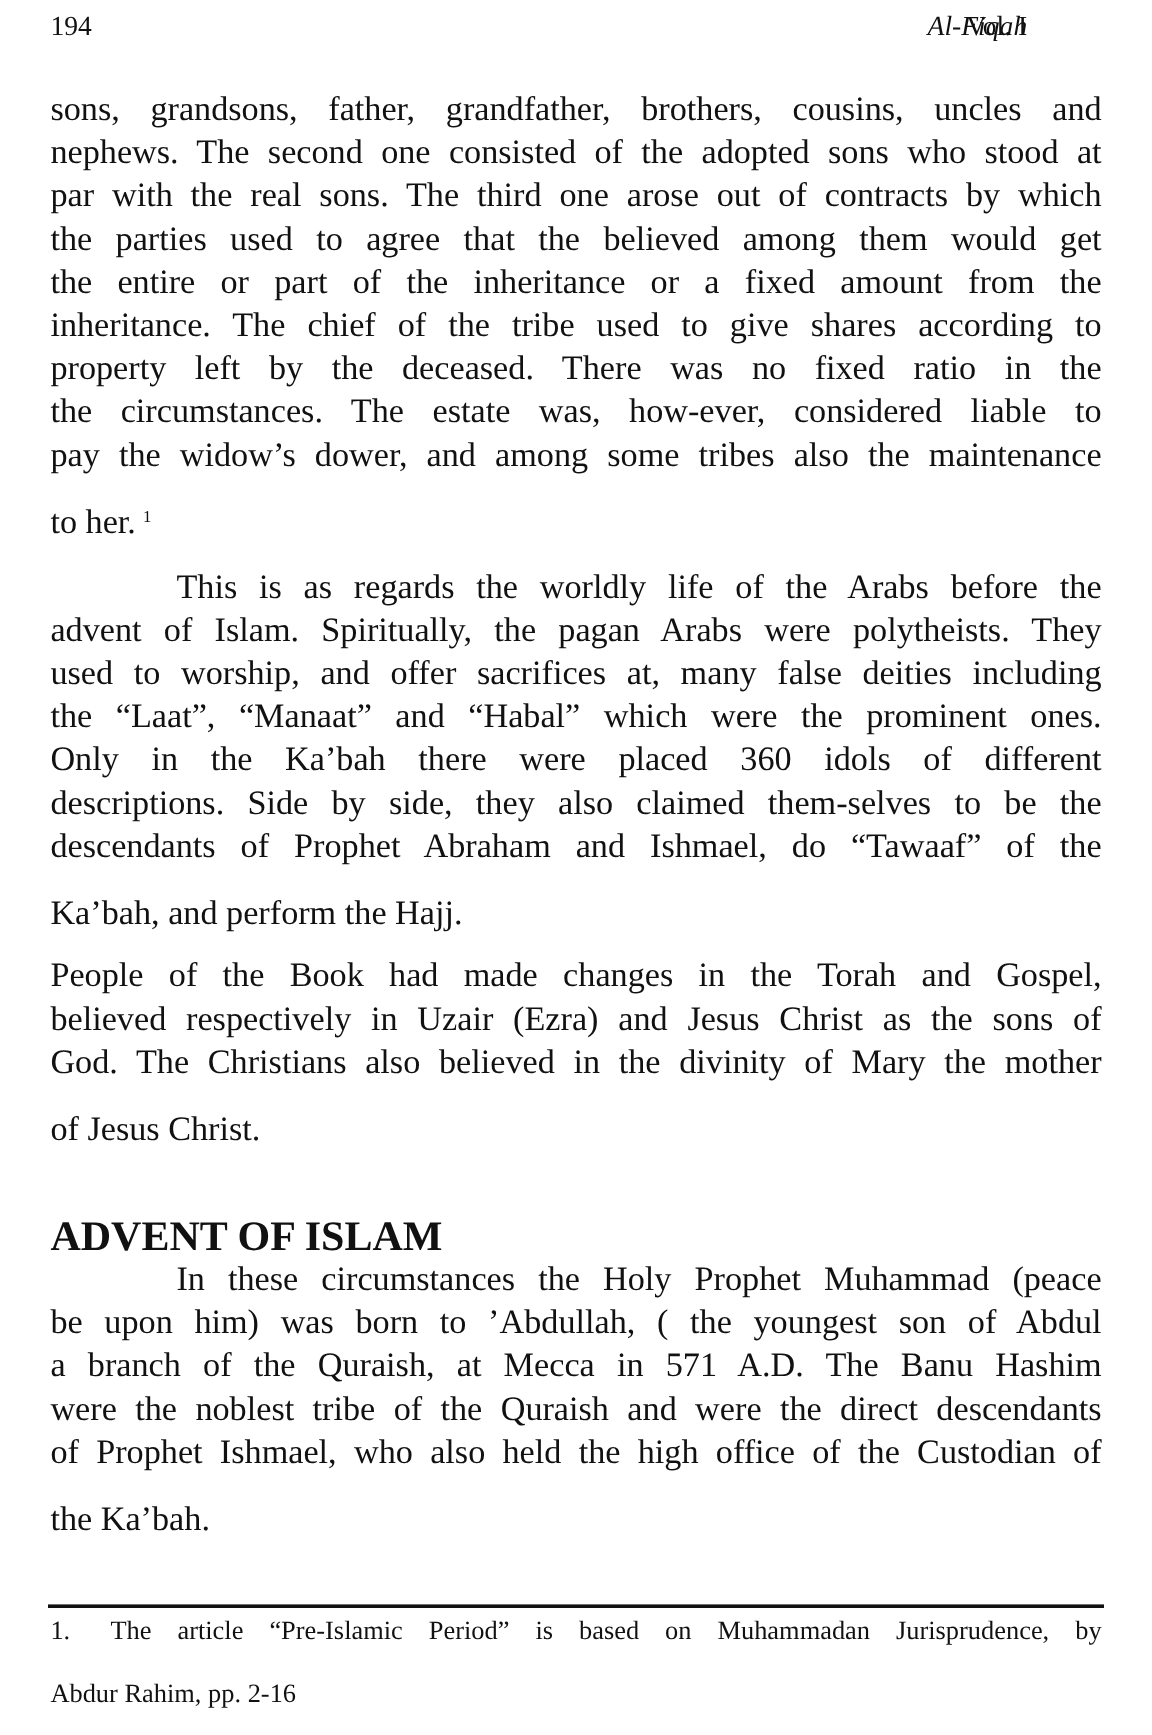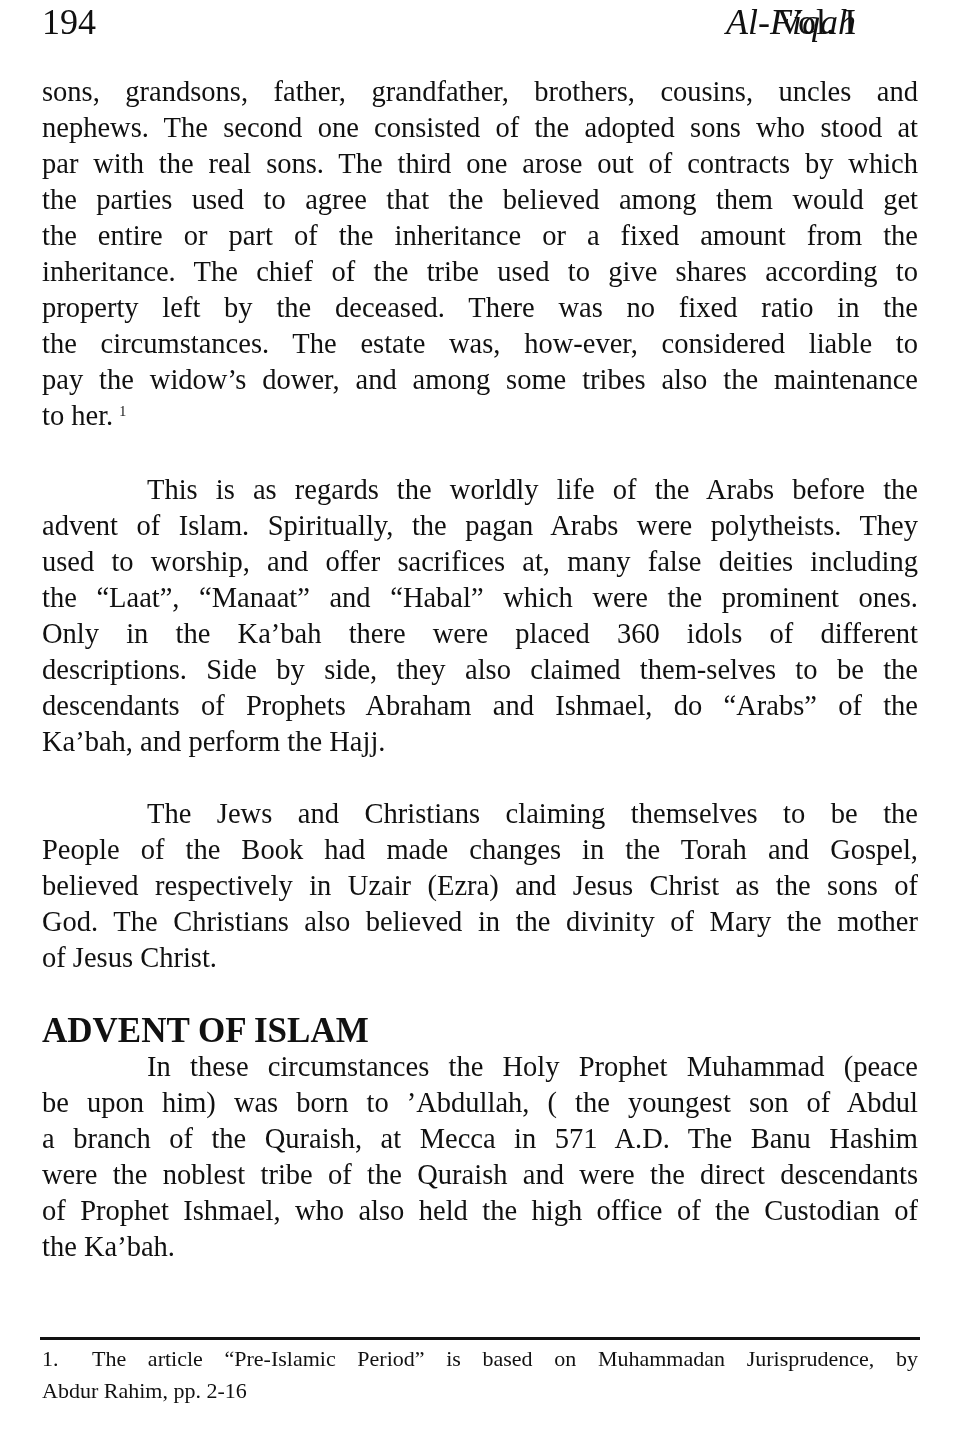--- a/index.html
+++ b/index.html
@@ -1,26 +1,26 @@
 <!DOCTYPE html>
 <html><head>
 <meta charset="utf-8">
 <style>
   html, body { margin: 0; padding: 0; background: #ffffff; }
   body { width: 960px; height: 1446px; overflow: hidden; position: relative;
          font-family: "Liberation Serif", "DejaVu Serif", serif; color: #111; }
   .header { position: absolute; top: 4px; left: 42px; right: 104px; height: 36px;
-            font-size: 36px; line-height: 36px; }
+            font-size: 23px; line-height: 36px; }
   .header .num { position: absolute; left: 0; top: 0; }
   .header .title { position: absolute; left: 0; right: 0; top: 0; text-align: right; font-style: italic; }
   .header .vol { position: absolute; right: 0; top: 0; }
   .para { position: absolute; left: 42px; width: 876px; font-size: 28.5px; }
   .line { display: block; height: 36px; line-height: 36px; text-align: justify;
           text-align-last: justify; white-space: nowrap; overflow: visible; }
-  .line.last { text-align-last: left; }
+  .line.last { text-align-last: left; margin-top: 20px; }
   .line.indent { padding-left: 105px; }
   .line span.t { display: inline; }
   .heading { position: absolute; left: 42px; font-weight: bold; font-size: 35px; line-height: 36px; }
   sup { font-size: 14px; vertical-align: top; position: relative; top: -4px; margin-left: 6px; }
   .rule { position: absolute; left: 40px; width: 880px; top: 1337px; height: 3px; background: #111; }
   .footnote { position: absolute; left: 42px; width: 876px; top: 1343px; font-size: 22px; }
   .footnote .line { height: 32px; line-height: 32px; }
   .fnum { display: inline-block; width: 50px; text-align-last: left; }
 </style>
 </head>
@@ -45,26 +45,25 @@
   <span class="line last"><span class="t">to her.</span><sup>1</sup></span>
 </div>
 
 <div class="para" style="top:472px;">
   <span class="line indent">This is as regards the worldly life of the Arabs before the</span>
   <span class="line">advent of Islam. Spiritually, the pagan Arabs were polytheists. They</span>
   <span class="line">used to worship, and offer sacrifices at, many false deities including</span>
   <span class="line">the “Laat”, “Manaat” and “Habal” which were the prominent ones.</span>
   <span class="line">Only in the Ka’bah there were placed 360 idols of different</span>
   <span class="line">descriptions. Side by side, they also claimed them-selves to be the</span>
-  <span class="line">descendants of Prophets Abraham and Ishmael, do “Arabs” of the</span>
+  <span class="line">descendants of Prophet Abraham and Ishmael, do “Tawaaf” of the</span>
   <span class="line last">Ka’bah, and perform the Hajj.</span>
 </div>
 
 <div class="para" style="top:796px;">
-  <span class="line indent">The Jews and Christians claiming themselves to be the</span>
   <span class="line">People of the Book had made changes in the Torah and Gospel,</span>
   <span class="line">believed respectively in Uzair (Ezra) and Jesus Christ as the sons of</span>
   <span class="line">God. The Christians also believed in the divinity of Mary the mother</span>
   <span class="line last">of Jesus Christ.</span>
 </div>
 
 <div class="heading" style="top:1013px;">ADVENT OF ISLAM</div>
 
 <div class="para" style="top:1049px;">
   <span class="line indent">In these circumstances the Holy Prophet Muhammad (peace</span>

